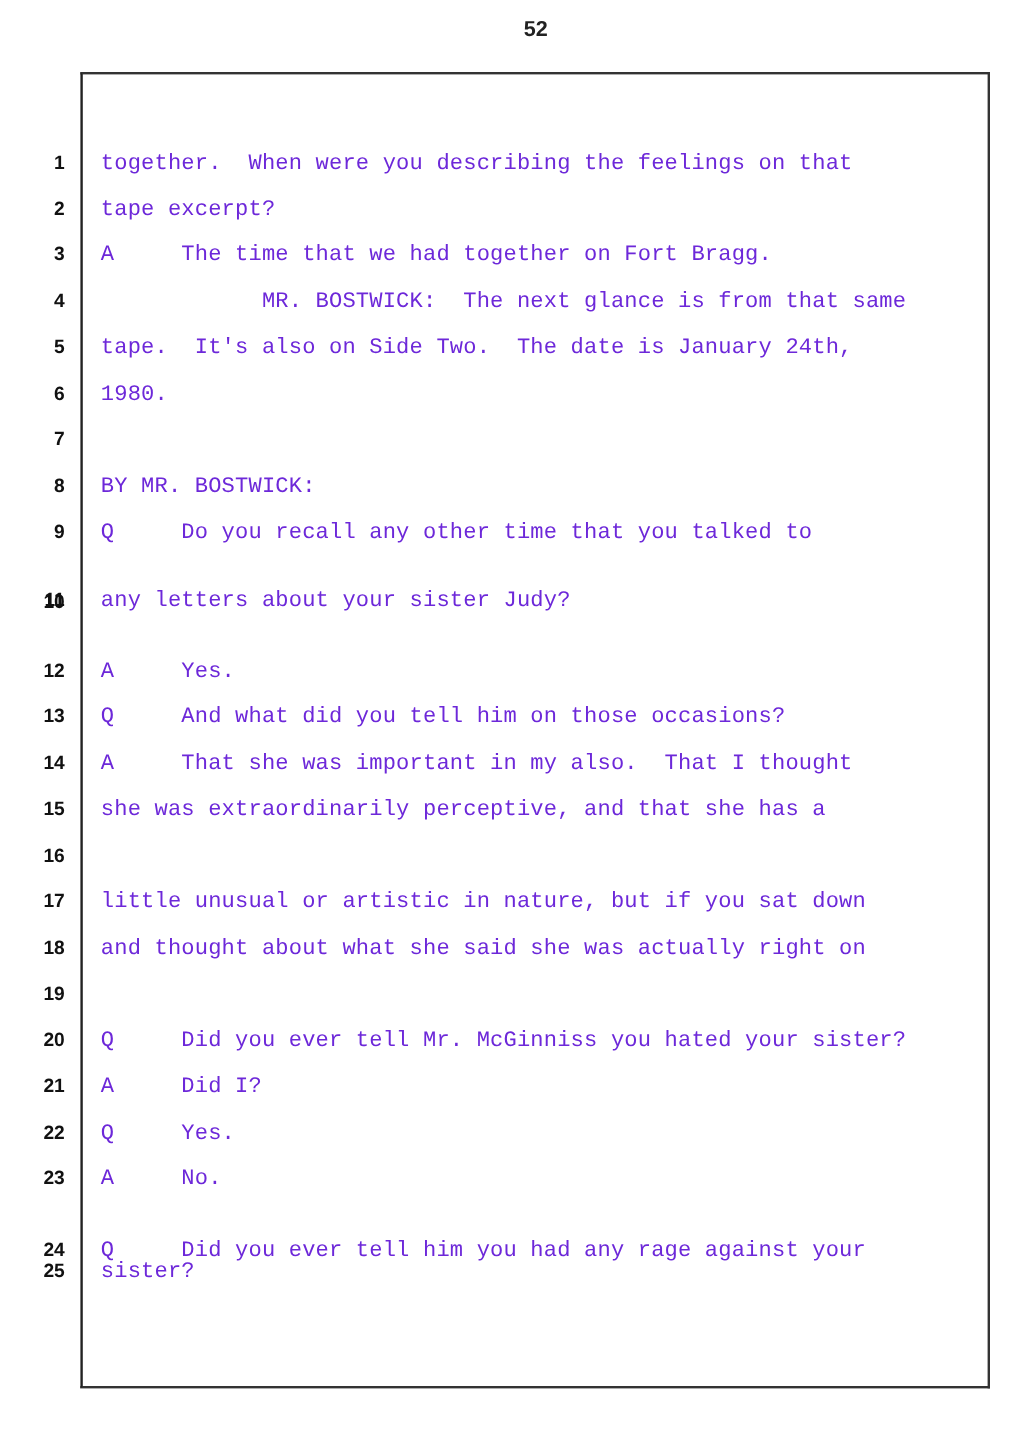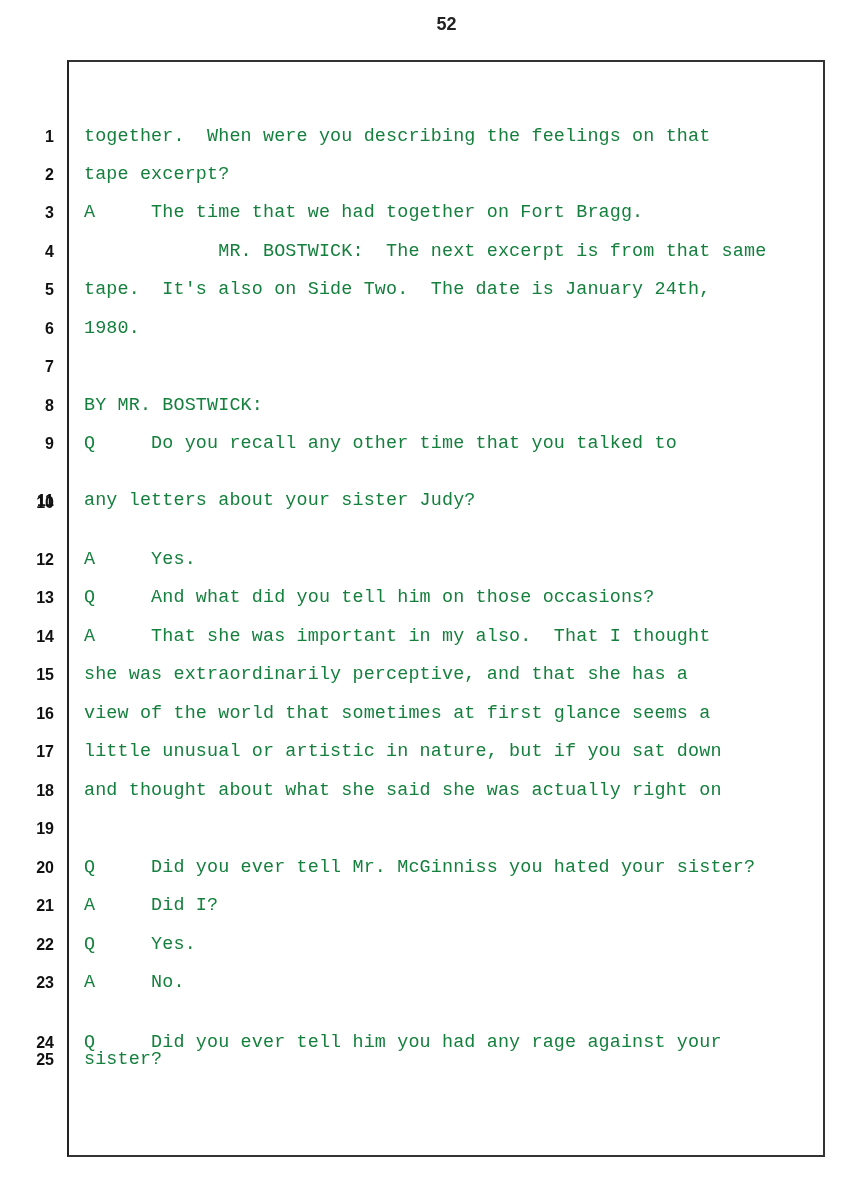--- a/index.html
+++ b/index.html
@@ -61,21 +61,21 @@
       color: #111;
       top: 4px;
     }
     .line-text {
       position: absolute;
       left: 84px;
       white-space: pre;
       font-size: 18.4px;
       letter-spacing: 0.15px;
       top: 2px;
-      color: #15803d;
+      color: #6d28d9;
     }
   </style>
 </head>
 <body>
 
 <div class="page-number">52</div>
 
 <div class="frame"></div>
 
 <div class="lines">
@@ -86,21 +86,21 @@
   <div class="line" style="top:162px">
     <span class="line-number">2</span>
     <span class="line-text">tape excerpt?</span>
   </div>
   <div class="line" style="top:200px">
     <span class="line-number">3</span>
     <span class="line-text">A     The time that we had together on Fort Bragg.</span>
   </div>
   <div class="line" style="top:239px">
     <span class="line-number">4</span>
-    <span class="line-text">            MR. BOSTWICK:  The next excerpt is from that same</span>
+    <span class="line-text">            MR. BOSTWICK:  The next glance is from that same</span>
   </div>
   <div class="line" style="top:277px">
     <span class="line-number">5</span>
     <span class="line-text">tape.  It's also on Side Two.  The date is January 24th,</span>
   </div>
   <div class="line" style="top:316px">
     <span class="line-number">6</span>
     <span class="line-text">1980.</span>
   </div>
   <div class="line" style="top:354px">
@@ -132,21 +132,20 @@
   <div class="line" style="top:624px">
     <span class="line-number">14</span>
     <span class="line-text">A     That she was important in my also.  That I thought</span>
   </div>
   <div class="line" style="top:662px">
     <span class="line-number">15</span>
     <span class="line-text">she was extraordinarily perceptive, and that she has a</span>
   </div>
   <div class="line" style="top:701px">
     <span class="line-number">16</span>
-    <span class="line-text">view of the world that sometimes at first glance seems a</span>
   </div>
   <div class="line" style="top:739px">
     <span class="line-number">17</span>
     <span class="line-text">little unusual or artistic in nature, but if you sat down</span>
   </div>
   <div class="line" style="top:778px">
     <span class="line-number">18</span>
     <span class="line-text">and thought about what she said she was actually right on</span>
   </div>
   <div class="line" style="top:816px">

